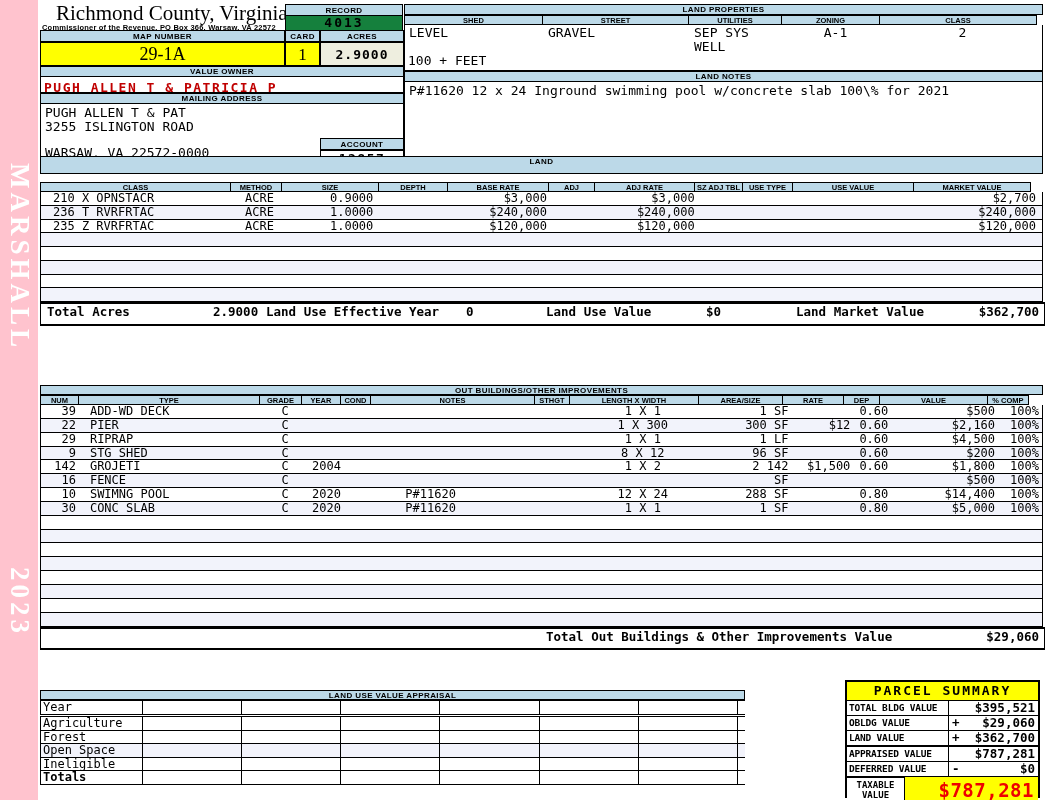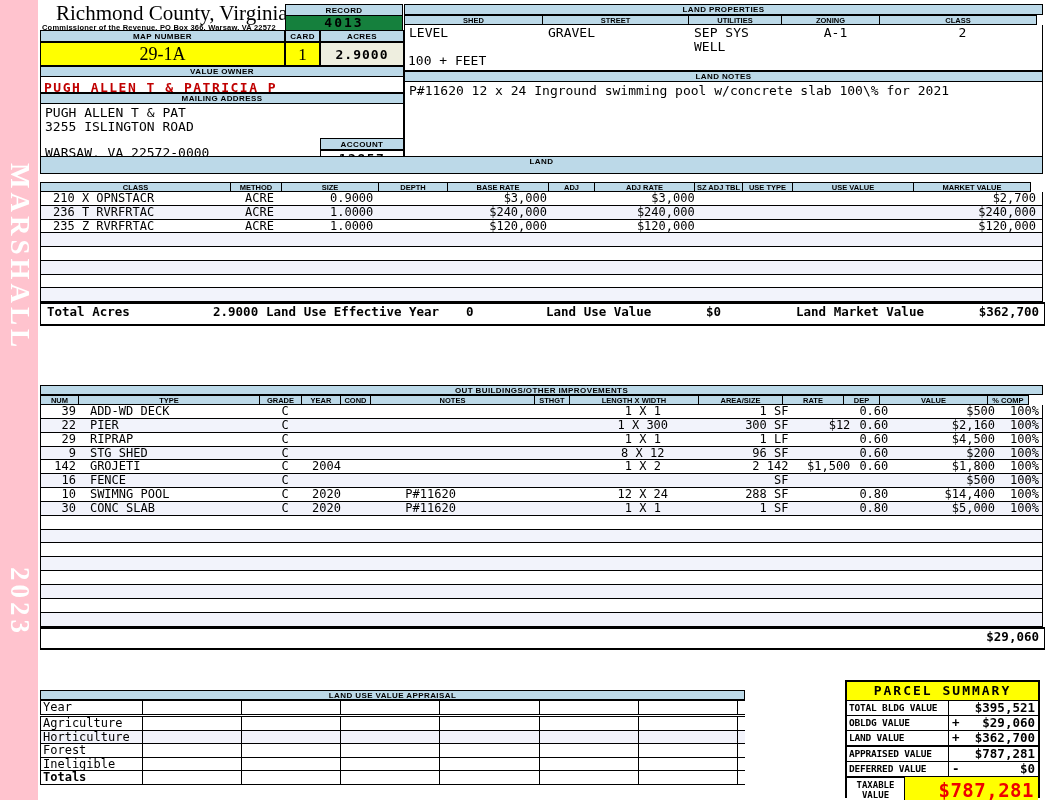--- a/index.html
+++ b/index.html
@@ -502,20 +502,21 @@
       <div class="tc ac" style="width: 36px;"></div>
       <div class="tc ac" style="width: 130px;"></div>
       <div class="tc ar pr4" style="width: 85px;"></div>
       <div class="tc ar pr4" style="width: 62px;"></div>
       <div class="tc ar pr3" style="width: 37px;"></div>
       <div class="tc ar pr5" style="width: 109px;"></div>
       <div class="tc ar pr3" style="width: 42px;"></div>
     </div>
   </div>
 <div class="totrow" style="left:40px;top:627px;width:1003px;height:19px">
+  <span style="left:505px">Total Out Buildings &amp; Other Improvements Value</span>
   <span style="right:5px">$29,060</span>
 </div>
 
 <div class="abs bar" style="left:40px;top:690px;width:705px;height:10px;line-height:9px">LAND USE VALUE APPRAISAL</div>
 <div class="abs" style="left:40px;top:700px;width:705px;border-top:1px solid #000;border-left:1px solid #000" id="lua-year">
     <div class="lua-row" style="height: 12.5px;">
       <div class="lua-cell" style="width: 102px;">Year</div>
       <div class="lua-cell" style="width: 99px;"></div>
       <div class="lua-cell" style="width: 99px;"></div>
       <div class="lua-cell" style="width: 99px;"></div>
@@ -527,31 +528,31 @@
 <div class="abs" style="left:40px;top:716px;width:705px;border-top:1px solid #000;border-left:1px solid #000" id="lua-body">
     <div class="lua-row" style="height: 12.5px;">
       <div class="lua-cell" style="width: 102px;">Agriculture</div>
       <div class="lua-cell" style="width: 99px;"></div>
       <div class="lua-cell" style="width: 99px;"></div>
       <div class="lua-cell" style="width: 99px;"></div>
       <div class="lua-cell" style="width: 100px;"></div>
       <div class="lua-cell" style="width: 99px;"></div>
       <div class="lua-cell" style="width: 99px;"></div>
     </div>
-    <div class="lua-row lua-shade" style="height: 12.5px;">
-      <div class="lua-cell" style="width: 102px;">Horticulture</div>
-      <div class="lua-cell" style="width: 99px;"></div>
-      <div class="lua-cell" style="width: 99px;"></div>
-      <div class="lua-cell" style="width: 99px;"></div>
-      <div class="lua-cell" style="width: 100px;"></div>
-      <div class="lua-cell" style="width: 99px;"></div>
-      <div class="lua-cell" style="width: 99px;"></div>
-    </div>
     <div class="lua-row" style="height: 12.5px;">
       <div class="lua-cell" style="width: 102px;">Forest</div>
+      <div class="lua-cell" style="width: 99px;"></div>
+      <div class="lua-cell" style="width: 99px;"></div>
+      <div class="lua-cell" style="width: 99px;"></div>
+      <div class="lua-cell" style="width: 100px;"></div>
+      <div class="lua-cell" style="width: 99px;"></div>
+      <div class="lua-cell" style="width: 99px;"></div>
+    </div>
+    <div class="lua-row lua-shade" style="height: 12.5px;">
+      <div class="lua-cell" style="width: 102px;">Open Space</div>
       <div class="lua-cell" style="width: 99px;"></div>
       <div class="lua-cell" style="width: 99px;"></div>
       <div class="lua-cell" style="width: 99px;"></div>
       <div class="lua-cell" style="width: 100px;"></div>
       <div class="lua-cell" style="width: 99px;"></div>
       <div class="lua-cell" style="width: 99px;"></div>
     </div>
     <div class="lua-row" style="height: 12.5px;">
       <div class="lua-cell" style="width: 102px;">Ineligible</div>
       <div class="lua-cell" style="width: 99px;"></div>

